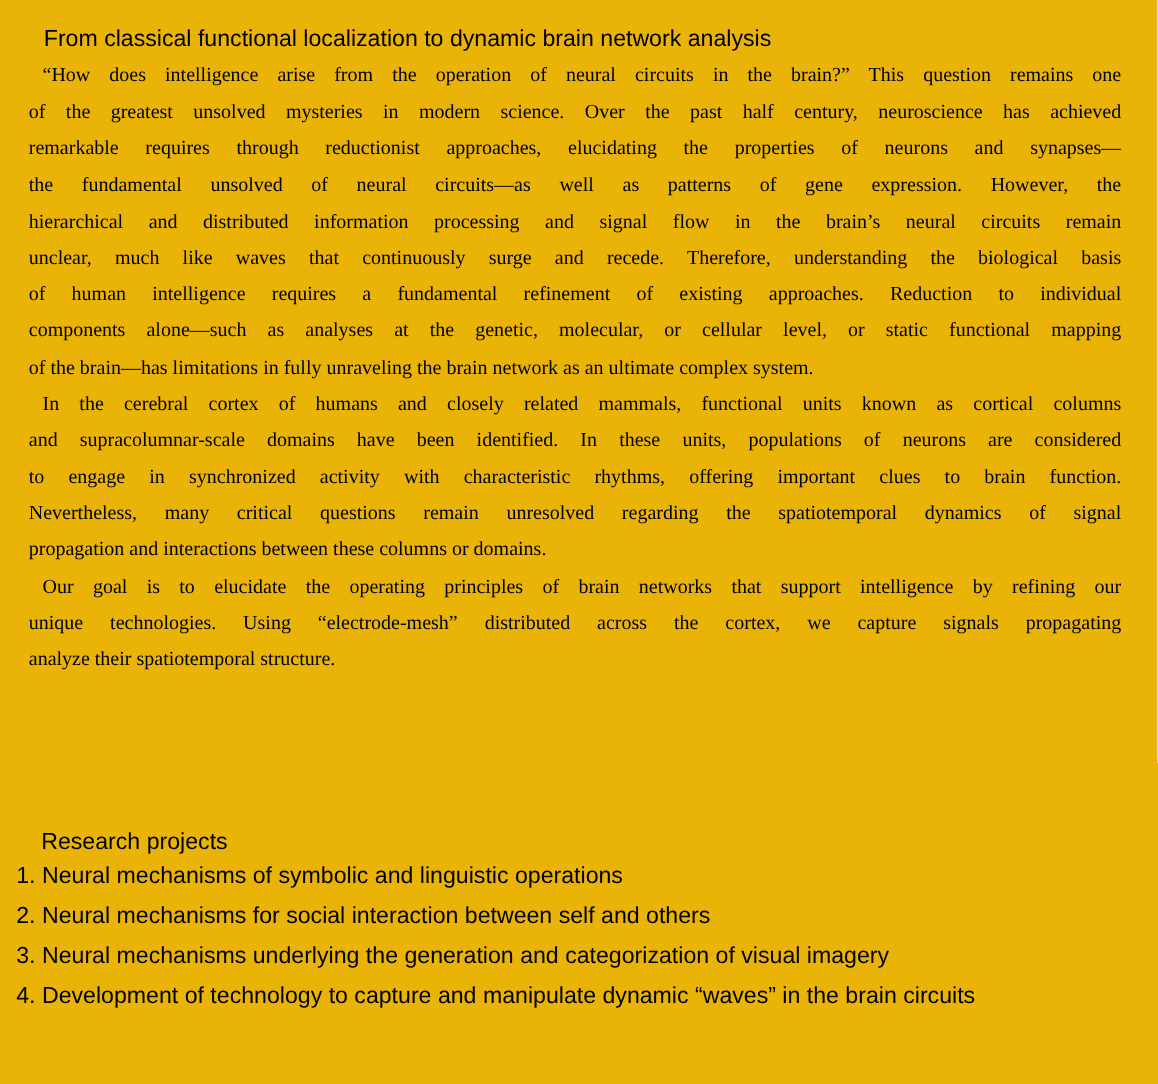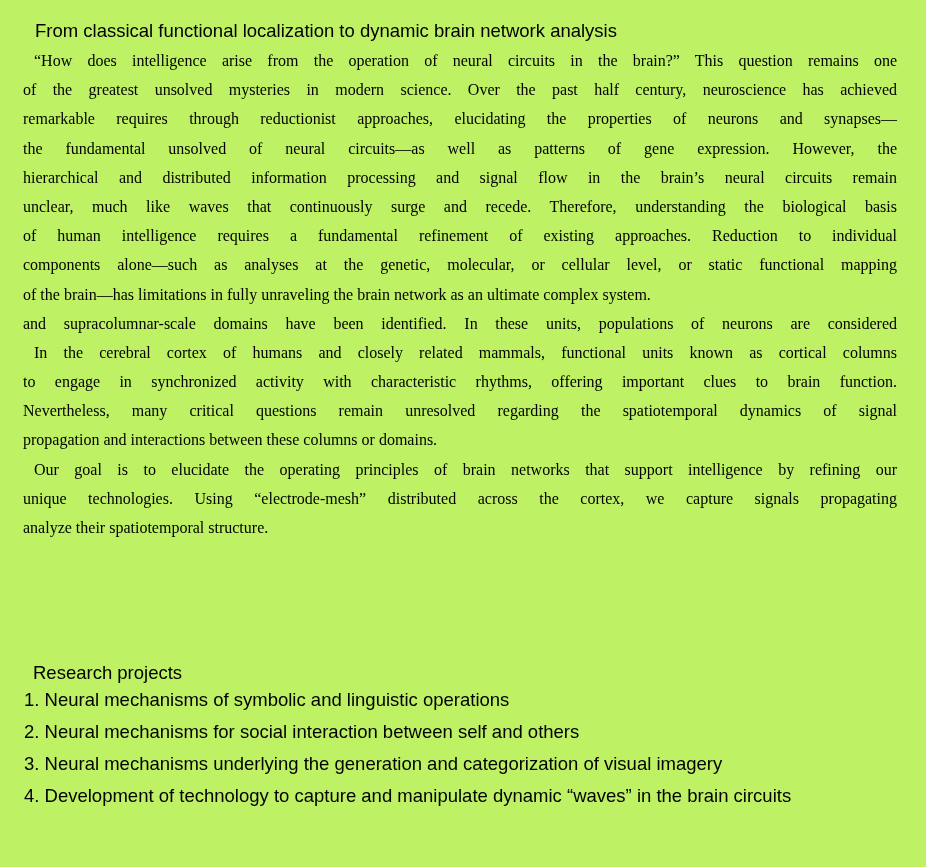--- a/index.html
+++ b/index.html
@@ -1,20 +1,20 @@
 <!DOCTYPE html>
 <html><head>
 <meta charset="utf-8">
 <style>
   html, body { margin: 0; padding: 0; background: #ffffff; }
   .page {
     position: relative;
     width: 926px;
     height: 867px;
-    background: #bef264;
+    background: #eab308;
     color: #000000;
     overflow: hidden;
   }
   .doc-title {
     position: absolute;
     left: 35px;
     top: 19px;
     font-family: "Liberation Sans", sans-serif;
     font-size: 18.5px;
     line-height: 24px;
@@ -43,21 +43,21 @@
     left: 33px;
     top: 661px;
     font-family: "Liberation Sans", sans-serif;
     font-size: 18.5px;
     line-height: 24px;
     font-weight: 400;
     white-space: nowrap;
   }
   .projects {
     position: absolute;
-    left: 24px;
+    left: 13px;
     top: 684px;
     width: 890px;
     font-family: "Liberation Sans", sans-serif;
     font-size: 18.5px;
     line-height: 32px;
     font-weight: 400;
   }
   .project-item {
     height: 32px;
     white-space: nowrap;
@@ -79,22 +79,22 @@
       <div class="para-line">remarkable requires through reductionist approaches, elucidating the properties of neurons and synapses—</div>
       <div class="para-line">the fundamental unsolved of neural circuits—as well as patterns of gene expression. However, the</div>
       <div class="para-line">hierarchical and distributed information processing and signal flow in the brain’s neural circuits remain</div>
       <div class="para-line">unclear, much like waves that continuously surge and recede. Therefore, understanding the biological basis</div>
       <div class="para-line">of human intelligence requires a fundamental refinement of existing approaches. Reduction to individual</div>
       <div class="para-line">components alone—such as analyses at the genetic, molecular, or cellular level, or static functional mapping</div>
       <div class="para-line last">of the brain—has limitations in fully unraveling the brain network as an ultimate complex system.</div>
     </div>
 
     <div>
+      <div class="para-line first">In the cerebral cortex of humans and closely related mammals, functional units known as cortical columns</div>
       <div class="para-line">and supracolumnar-scale domains have been identified. In these units, populations of neurons are considered</div>
-      <div class="para-line first">In the cerebral cortex of humans and closely related mammals, functional units known as cortical columns</div>
       <div class="para-line">to engage in synchronized activity with characteristic rhythms, offering important clues to brain function.</div>
       <div class="para-line">Nevertheless, many critical questions remain unresolved regarding the spatiotemporal dynamics of signal</div>
       <div class="para-line last">propagation and interactions between these columns or domains.</div>
     </div>
 
     <div>
       <div class="para-line first">Our goal is to elucidate the operating principles of brain networks that support intelligence by refining our</div>
       <div class="para-line">unique technologies. Using “electrode-mesh” distributed across the cortex, we capture signals propagating</div>
       <div class="para-line last">analyze their spatiotemporal structure.</div>
     </div>

